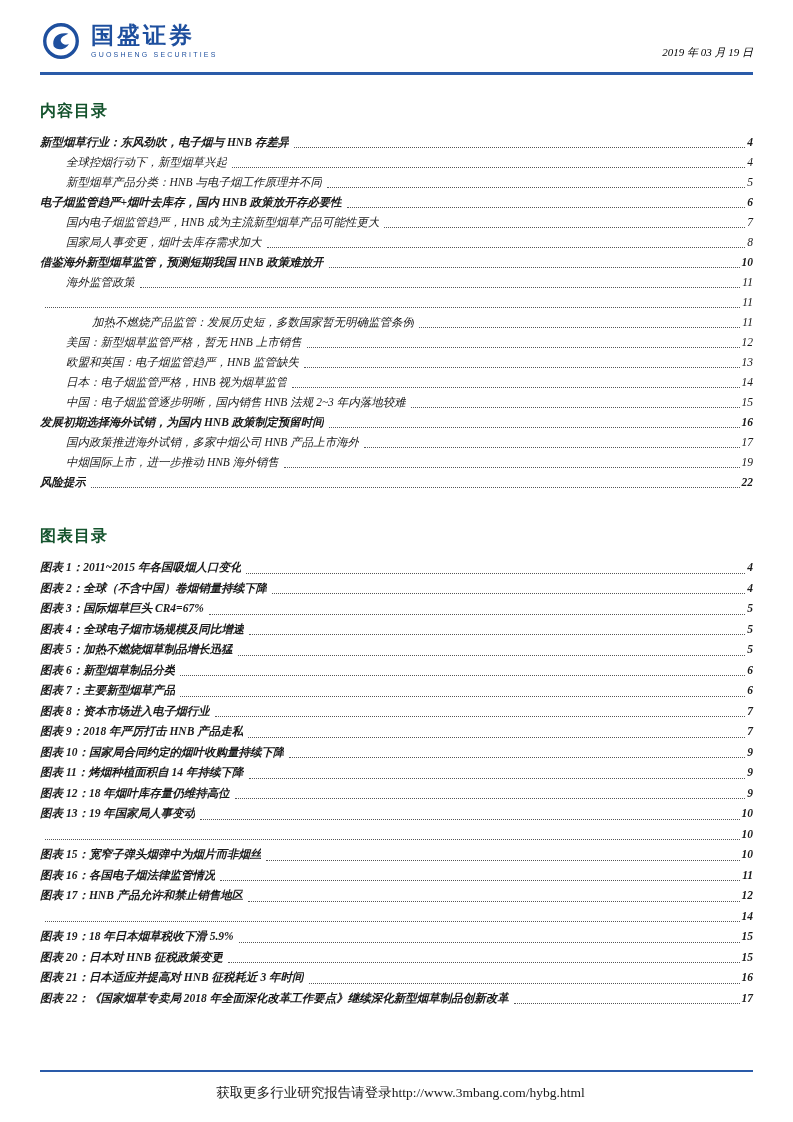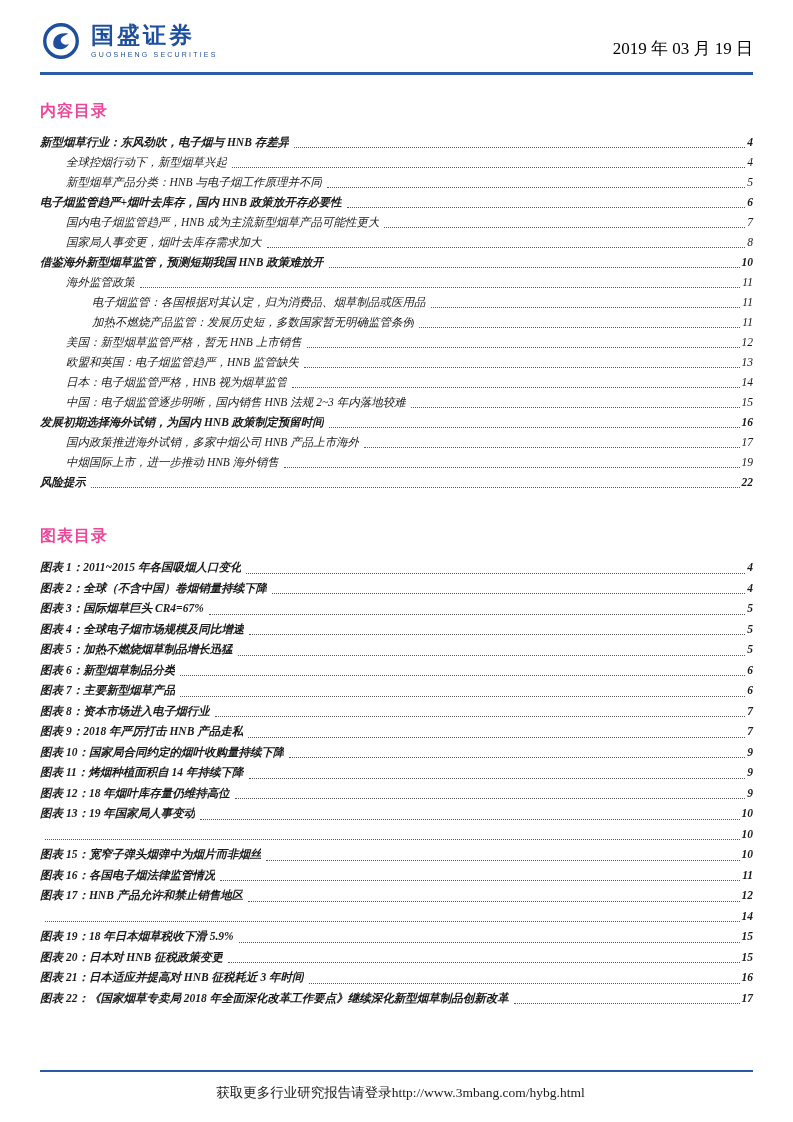--- a/index.html
+++ b/index.html
@@ -23,27 +23,27 @@
   .logo-mark svg { display: block; }
   .brand-text { display: flex; flex-direction: column; }
   .brand-name {
     font-size: 23px; font-weight: bold; color: #1e4f9e;
     letter-spacing: 3px; line-height: 1.05;
   }
   .brand-sub {
     font-size: 7px; color: #1e4f9e; letter-spacing: 2.2px; margin-top: 3px;
     font-family: "Liberation Sans", sans-serif;
   }
-  .date { font-size: 17px; color: #000; padding-bottom: 2px; }
+  .date { font-size: 11px; color: #000; padding-bottom: 2px; font-style: italic; }
 
   .rule { height: 3px; background: #2a5ba9; margin: 0 40px; }
 
   
   .section-title {
-    color: #ec4899; font-size: 16px; font-weight: bold;
+    color: #14532d; font-size: 16px; font-weight: bold;
     margin: 26px 40px 10px 40px; letter-spacing: 1px;
   }
   .section-title.figures { margin-top: 34px; }
 
   
   .list { margin: 9px 40px; }
   .row {
     display: flex; align-items: flex-end;
     font-size: 11.5px; line-height: 20px; font-style: italic;
   }
@@ -125,21 +125,20 @@
         <span class="label">借鉴海外新型烟草监管，预测短期我国 HNB 政策难放开</span>
         <span class="dots"></span>
         <span class="pg">10</span>
       </div>
       <div class="row toc-row lvl2">
         <span class="label">海外监管政策</span>
         <span class="dots"></span>
         <span class="pg">11</span>
       </div>
       <div class="row toc-row lvl3">
-        <span class="label">电子烟监管：各国根据对其认定，归为消费品、烟草制品或医用品</span>
         <span class="dots"></span>
         <span class="pg">11</span>
       </div>
       <div class="row toc-row lvl3">
         <span class="label">加热不燃烧产品监管：发展历史短，多数国家暂无明确监管条例</span>
         <span class="dots"></span>
         <span class="pg">11</span>
       </div>
       <div class="row toc-row lvl2">
         <span class="label">美国：新型烟草监管严格，暂无 HNB 上市销售</span>

